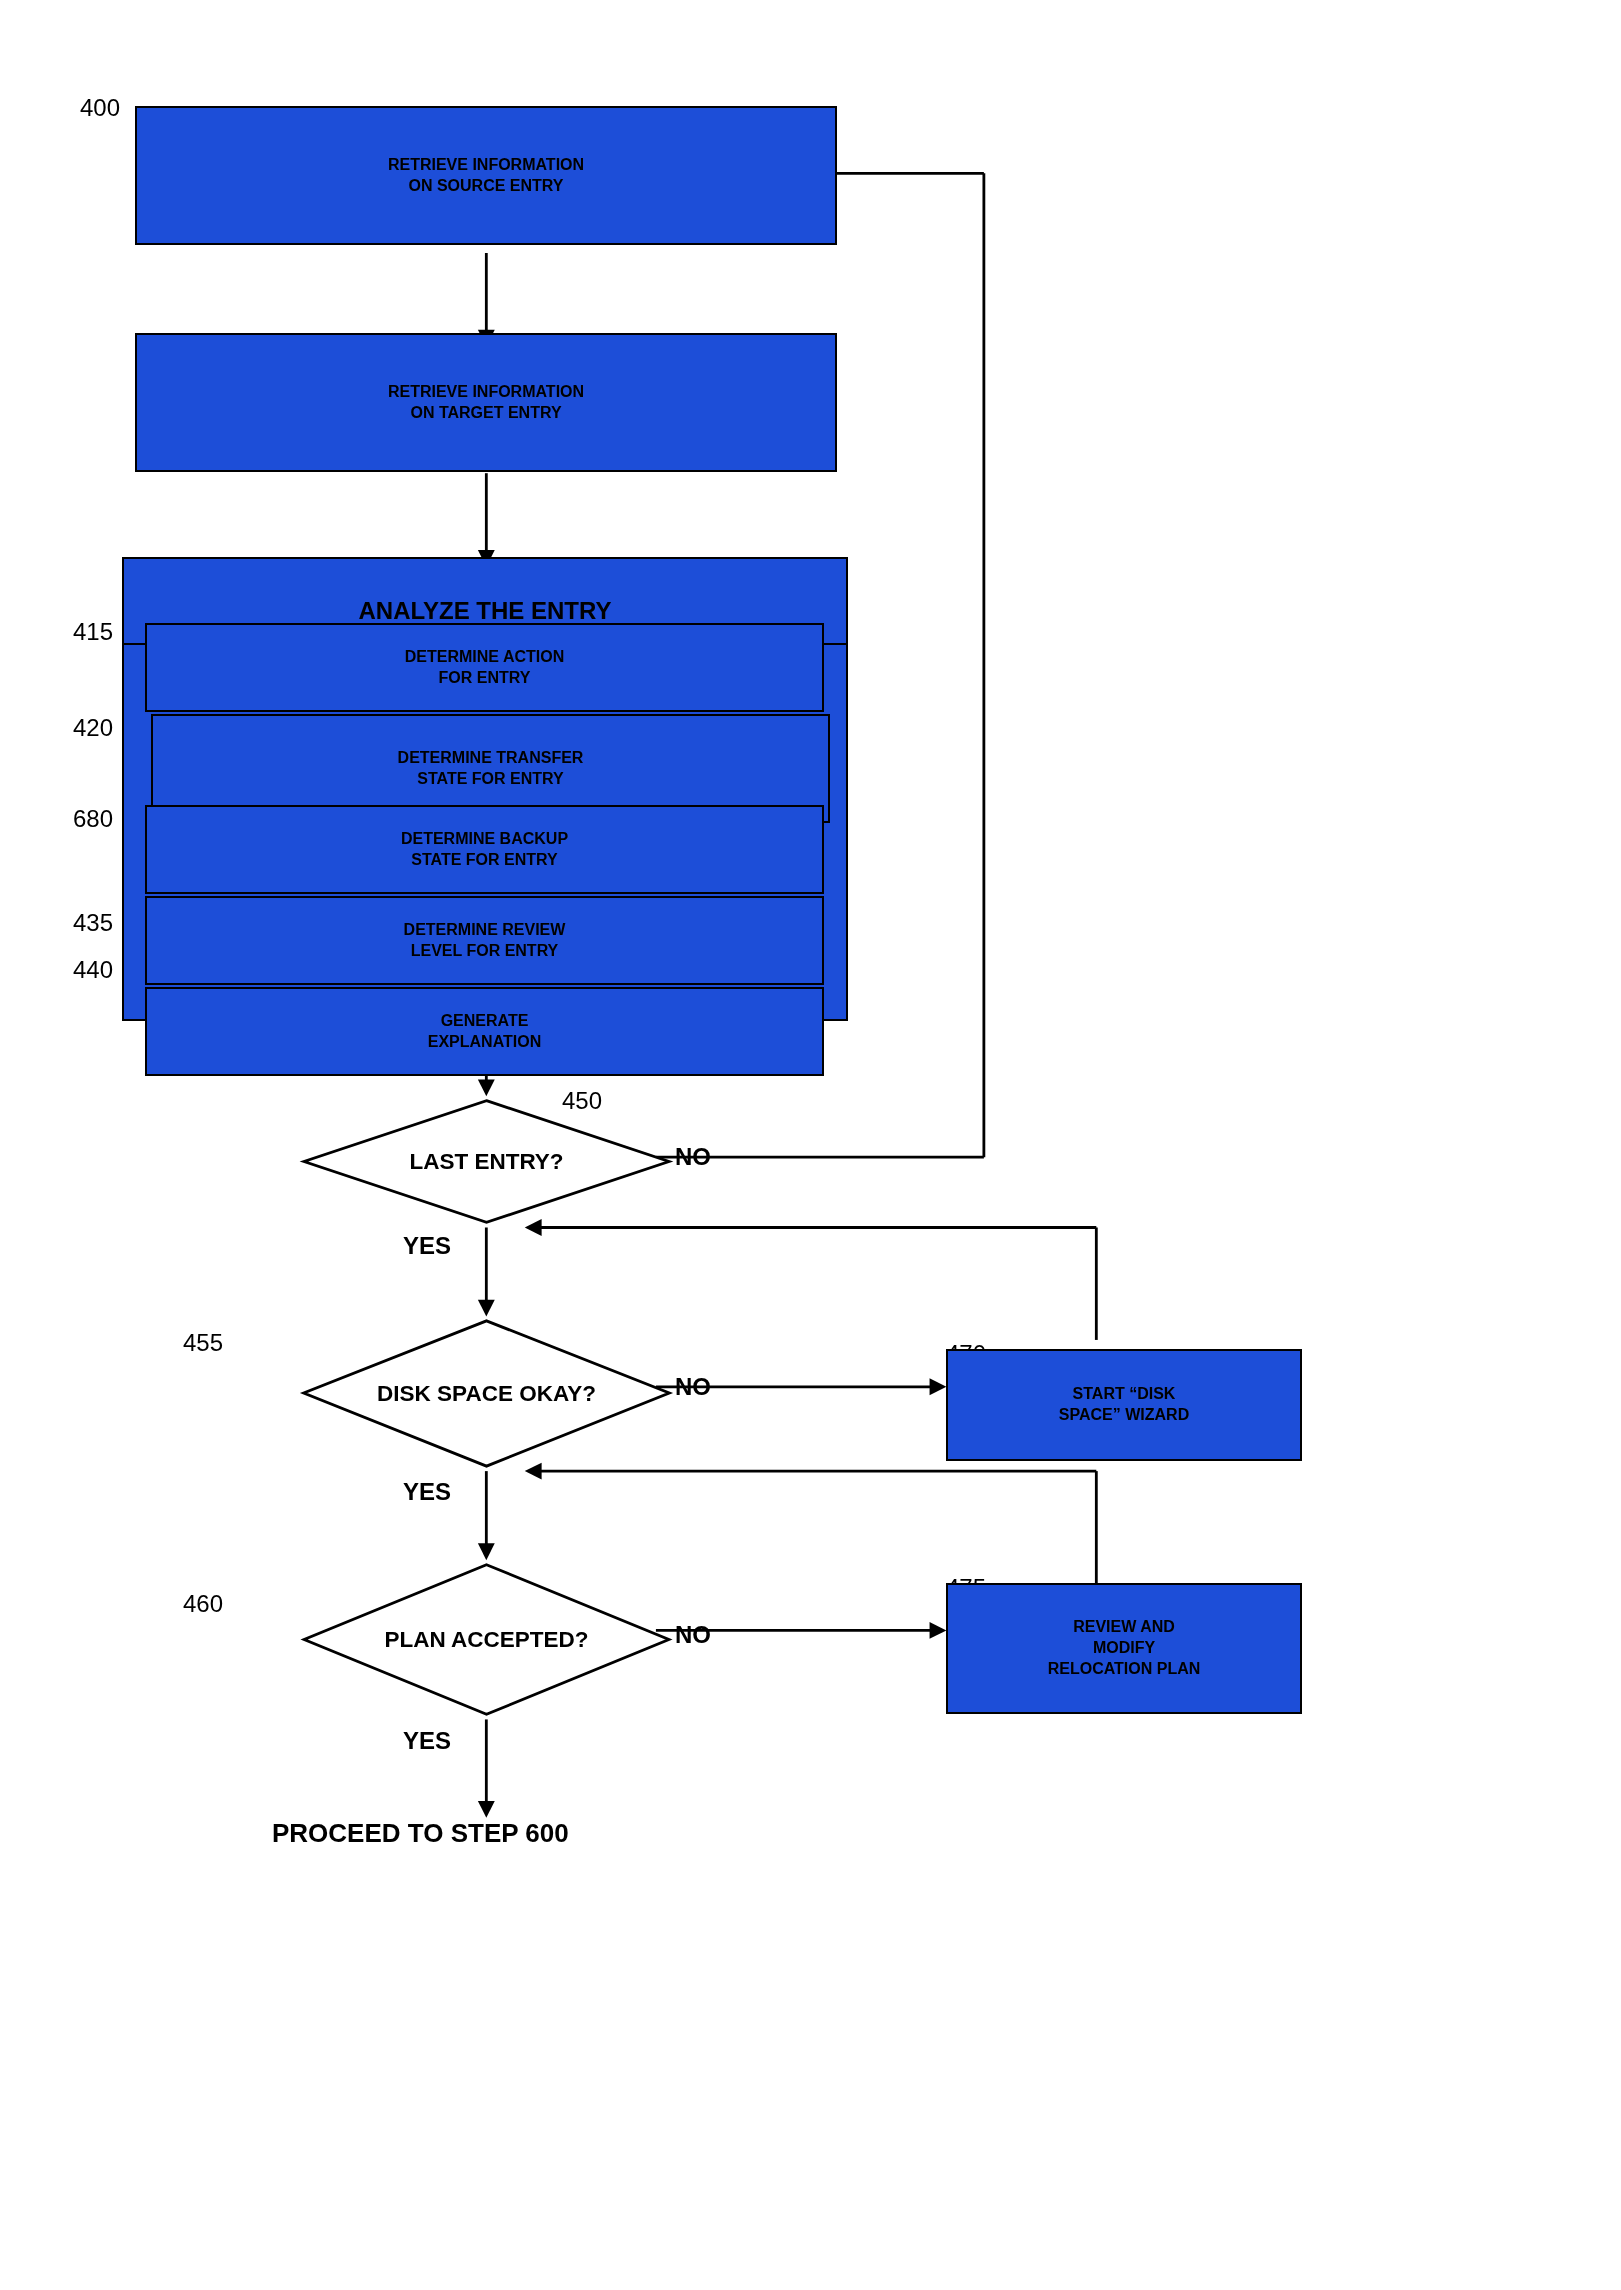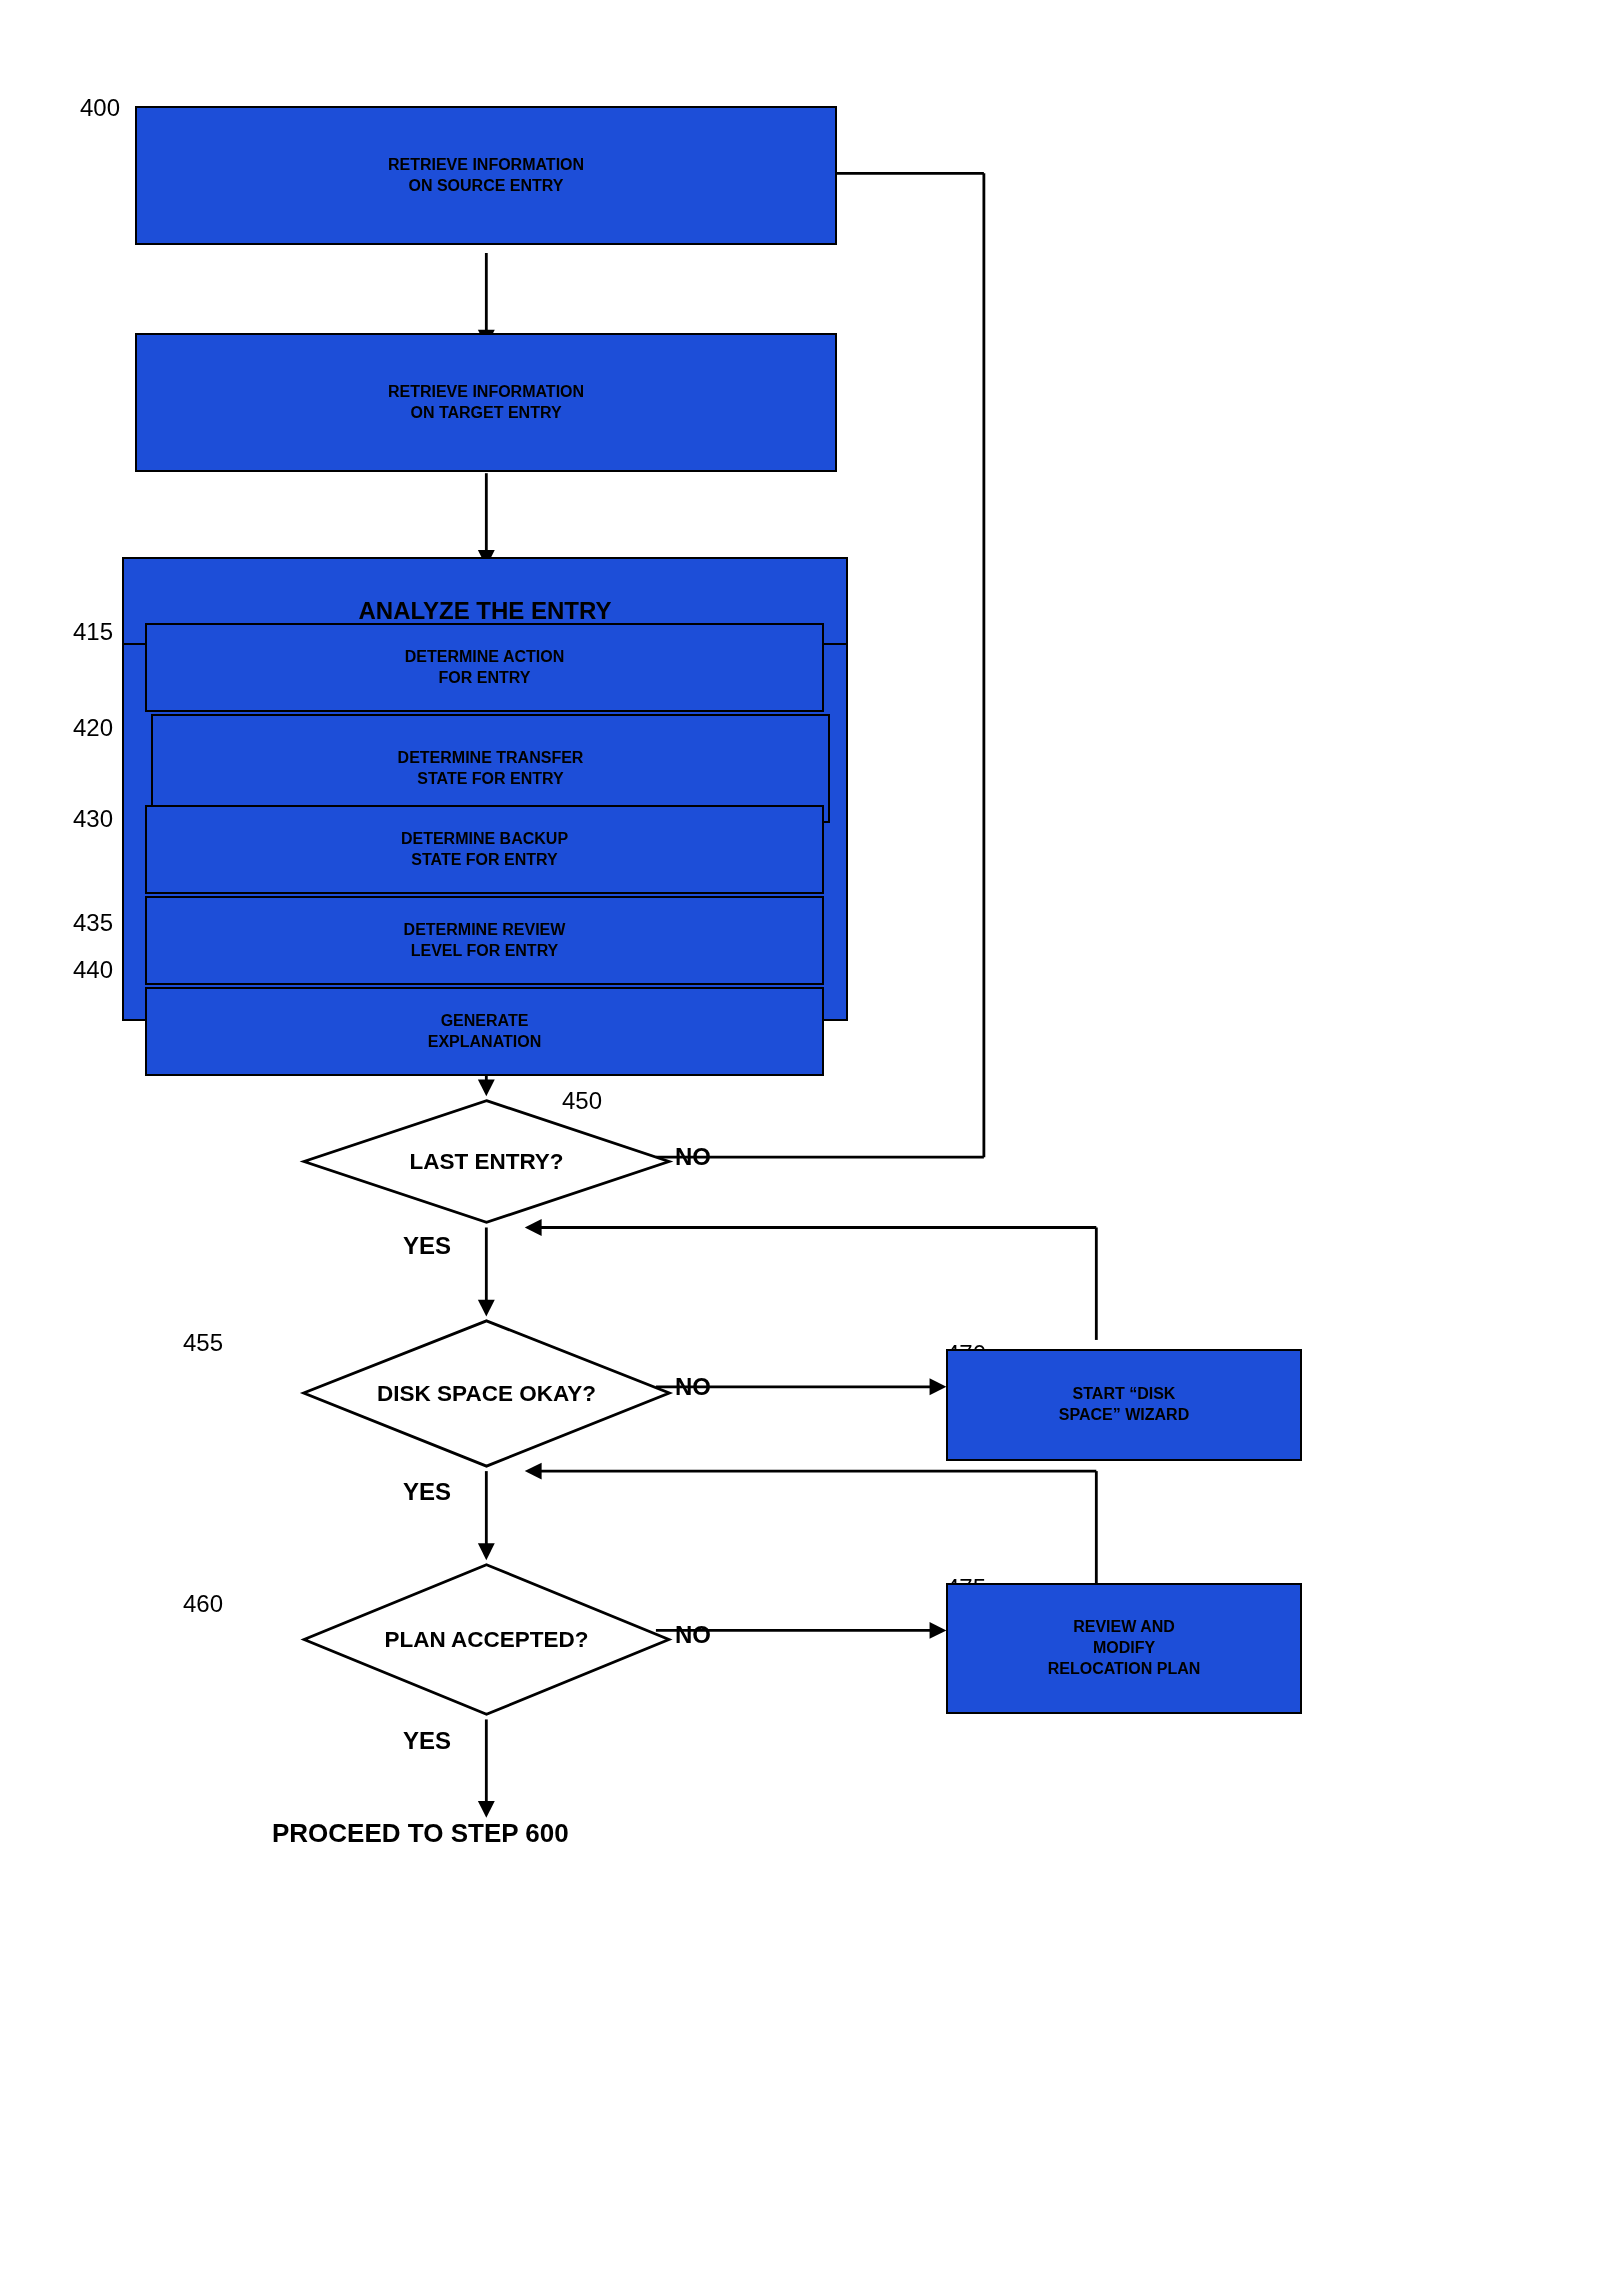--- a/index.html
+++ b/index.html
@@ -152,21 +152,21 @@
 FOR ENTRY</span>
   </div>
 
   <div class="label-number" style="left:73px; top:714px;">420</div>
 
   <div class="flow-box" style="left:151px; top:714px; width:679px; height:109px; border:2.8px solid #000;">
     <span style="white-space:pre-line;">DETERMINE TRANSFER
 STATE FOR ENTRY</span>
   </div>
 
-  <div class="label-number" style="left:73px; top:805px;">430</div>
+  <div class="label-number" style="left:73px; top:805px;">680</div>
 
   <div class="flow-box" style="left:145px; top:805px; width:679px; height:89px; border:2.8px solid #000;">
     <span style="white-space:pre-line;">DETERMINE BACKUP
 STATE FOR ENTRY</span>
   </div>
 
   <div class="label-number" style="left:73px; top:896px;margin-top:13px;">435</div>
 
   <div class="flow-box" style="left:145px; top:896px; width:679px; height:89px; border:2.8px solid #000;">
     <span style="white-space:pre-line;">DETERMINE REVIEW

